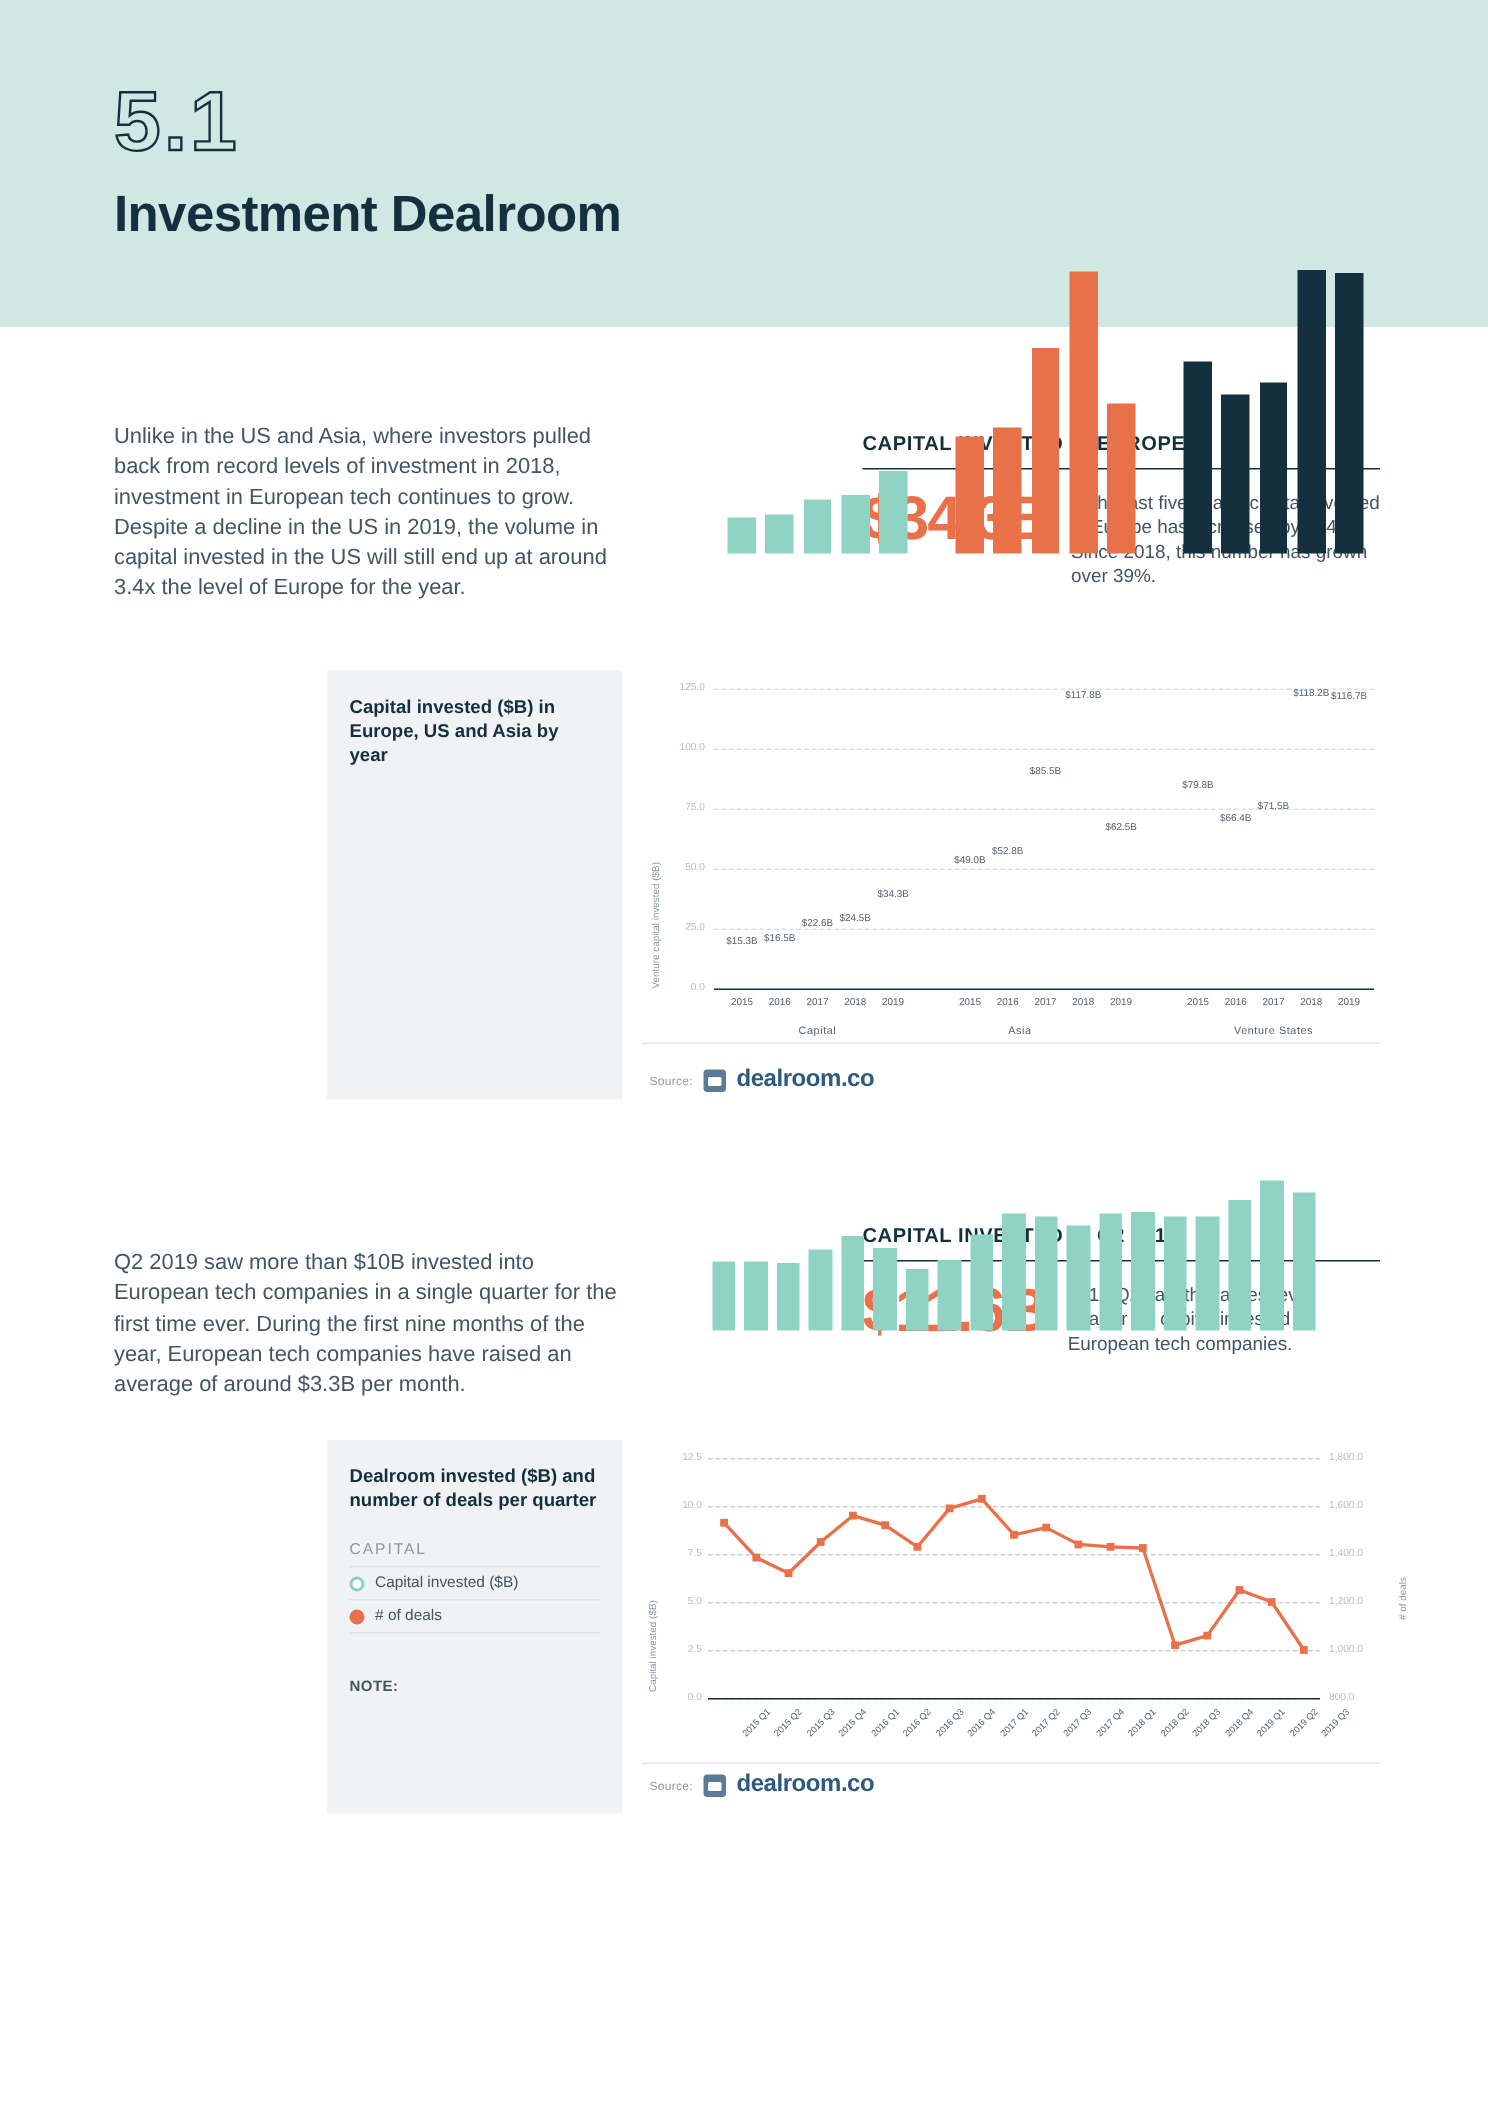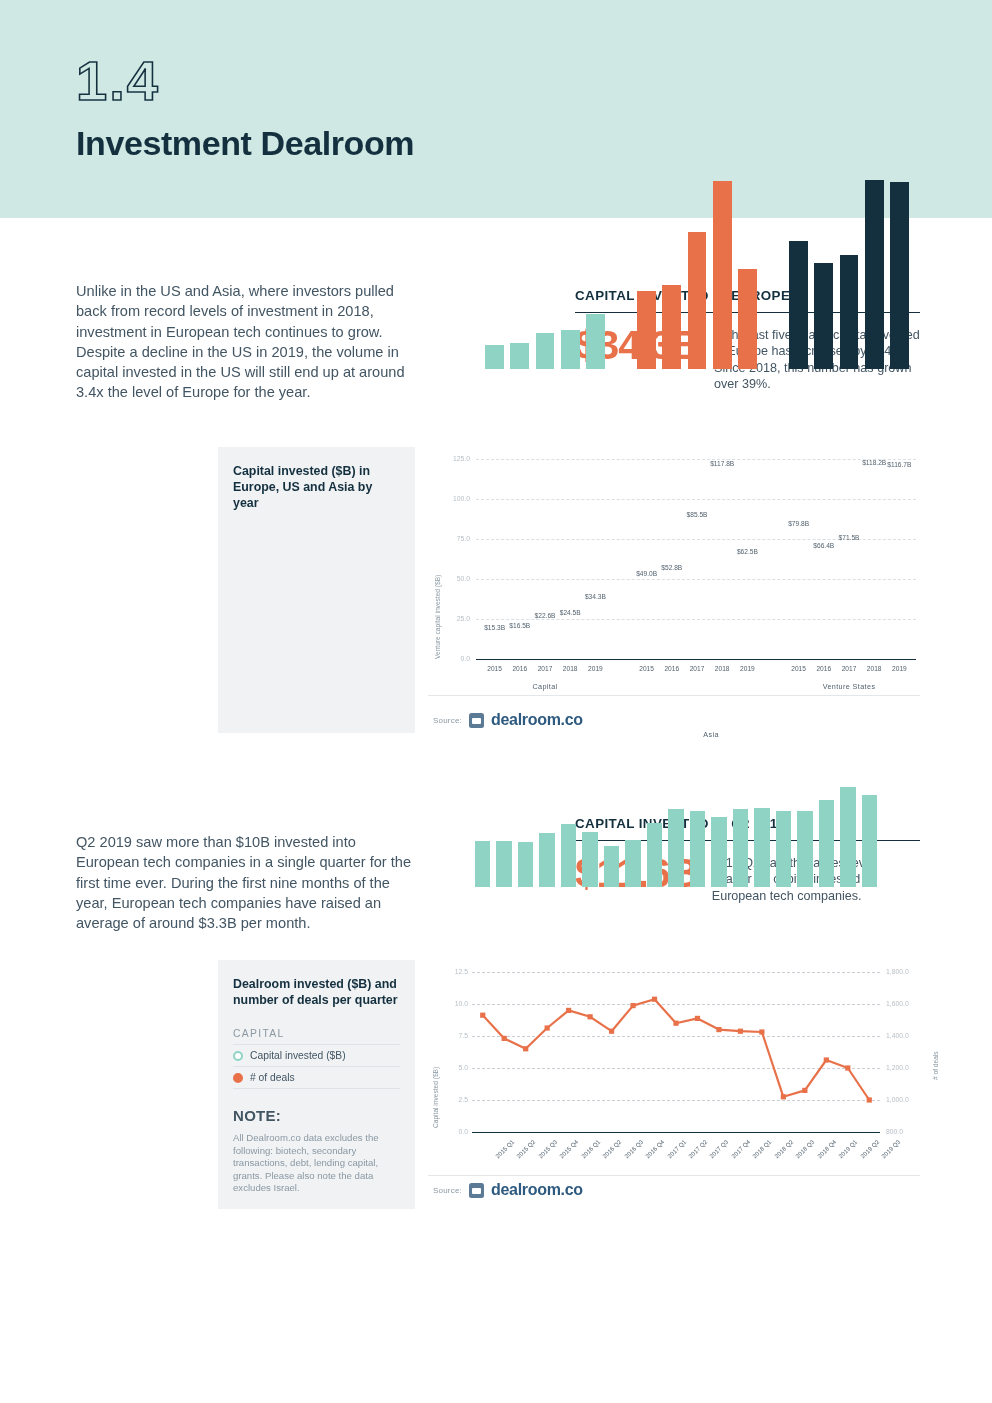--- a/index.html
+++ b/index.html
@@ -78,21 +78,21 @@
     display: flex; align-items: center; gap: 7px;
     padding: 5px 0 5px 0; border-bottom: 1px solid #dfe3e7;
     font-size: 10.3px; color: #425563;
   }
   .legend-dot {
     width: 10px; height: 10px; border-radius: 50%;
     border: 2.4px solid #8ed3c4; background: #ffffff; flex: none;
   }
   .legend-dot.deals { border-color: #e8714a; background: #e8714a; }
   .note-title {
-    margin-top: 18px; font-size: 15px; font-weight: 700; color: #425563;
+    margin-top: 30px; font-size: 10px; font-weight: 700; color: #425563;
     letter-spacing: 0.3px;
   }
   .note-body {
     margin-top: 8px; font-size: 9.6px; line-height: 12.6px; color: #8b99a3;
   }
 
   
   .chart-shell { position: absolute; left: 428px; width: 492px; background: #fff; }
   #chart-shell-1 { top: 447px; height: 290px; }
   #chart-shell-2 { top: 960px; height: 245px; }
@@ -151,21 +151,21 @@
   }
   .dealroom-text { font-size: 16px; font-weight: 700; color: #2e5a80; letter-spacing: -0.3px; }
 
   
   .footer { position: absolute; left: 0; top: 1348px; width: 992px; height: 30px; }
 </style>
 </head>
 <body>
 
 <div class="header-band"></div>
-<div class="chapter-num">1.4</div>
+<div class="chapter-num">5.1</div>
 <h1 class="chapter-title">Investment Dealroom</h1>
 
 <p class="intro-para" id="intro-para-1">Unlike in the US and Asia, where investors pulled back from record levels of investment in 2018, investment in European tech continues to grow. Despite a decline in the US in 2019, the volume in capital invested in the US will still end up at around 3.4x the level of Europe for the year.</p>
 
 <div class="stat-block" id="stat-block-1">
   <div class="stat-heading">CAPITAL INVESTED IN EUROPE</div>
   <div class="stat-rule"></div>
   <div class="stat-row">
     <div class="stat-figure">$34.3B</div>
     <div class="stat-desc">In the last five years, capital invested in Europe has increased by 124%. Since 2018, this number has grown over 39%.</div>
@@ -216,21 +216,21 @@
       <div class="xtick" style="left: 229.8px; top: 218px; width: 28px;">2016</div>
       <div class="bar" style="left: 259.676px; width: 18.648px; height: 136.8px; bottom: 78px; background: rgb(232, 113, 74);"></div>
       <div class="bar-label" style="left: 247px; top: 64.2px; width: 44px;">$85.5B</div>
       <div class="xtick" style="left: 255px; top: 218px; width: 28px;">2017</div>
       <div class="bar" style="left: 284.876px; width: 18.648px; height: 188.48px; bottom: 78px; background: rgb(232, 113, 74);"></div>
       <div class="bar-label" style="left: 272.2px; top: 12.52px; width: 44px;">$117.8B</div>
       <div class="xtick" style="left: 280.2px; top: 218px; width: 28px;">2018</div>
       <div class="bar" style="left: 310.076px; width: 18.648px; height: 100px; bottom: 78px; background: rgb(232, 113, 74);"></div>
       <div class="bar-label" style="left: 297.4px; top: 101px; width: 44px;">$62.5B</div>
       <div class="xtick" style="left: 305.4px; top: 218px; width: 28px;">2019</div>
-      <div class="group-label" style="left: 200px; top: 235px; width: 166px; margin-top: 48px;">Asia</div>
+      <div class="group-label" style="left: 169px; top: 235px; width: 166px;">Asia</div>
       <div class="bar" style="left: 361.276px; width: 18.648px; height: 127.68px; bottom: 78px; background: rgb(20, 48, 63);"></div>
       <div class="bar-label" style="left: 348.6px; top: 73.32px; width: 44px;">$79.8B</div>
       <div class="xtick" style="left: 356.6px; top: 218px; width: 28px;">2015</div>
       <div class="bar" style="left: 386.476px; width: 18.648px; height: 106.24px; bottom: 78px; background: rgb(20, 48, 63);"></div>
       <div class="bar-label" style="left: 373.8px; top: 94.76px; width: 44px;">$66.4B</div>
       <div class="xtick" style="left: 381.8px; top: 218px; width: 28px;">2016</div>
       <div class="bar" style="left: 411.676px; width: 18.648px; height: 114.4px; bottom: 78px; background: rgb(20, 48, 63);"></div>
       <div class="bar-label" style="left: 399px; top: 86.6px; width: 44px;">$71.5B</div>
       <div class="xtick" style="left: 407px; top: 218px; width: 28px;">2017</div>
       <div class="bar" style="left: 436.876px; width: 18.648px; height: 189.12px; bottom: 78px; background: rgb(20, 48, 63);"></div>
@@ -266,21 +266,20 @@
   <div class="legend-label">CAPITAL</div>
   <div class="legend-row">
     <span class="legend-dot"></span>
     <span>Capital invested ($B)</span>
   </div>
   <div class="legend-row">
     <span class="legend-dot deals"></span>
     <span># of deals</span>
   </div>
   <div class="note-title">NOTE:</div>
-  <div class="note-body">All Dealroom.co data excludes the following: biotech, secondary transactions, debt, lending capital, grants. Please also note the data excludes Israel.</div>
 </div>
 
 <div class="chart-shell" id="chart-shell-2">
   <div class="chart-plot" id="chart2-plot">
       <div class="gridline" style="left: 44px; top: 172px; width: 408px; border-top: 1.6px dashed rgb(201, 207, 212);"></div>
       <div class="ytick" style="left: 6px; top: 168px;">0.0</div>
       <div class="gridline" style="left: 44px; top: 140px; width: 408px; border-top: 1.6px dashed rgb(201, 207, 212);"></div>
       <div class="ytick" style="left: 6px; top: 136px;">2.5</div>
       <div class="gridline" style="left: 44px; top: 108px; width: 408px; border-top: 1.6px dashed rgb(201, 207, 212);"></div>
       <div class="ytick" style="left: 6px; top: 104px;">5.0</div>

